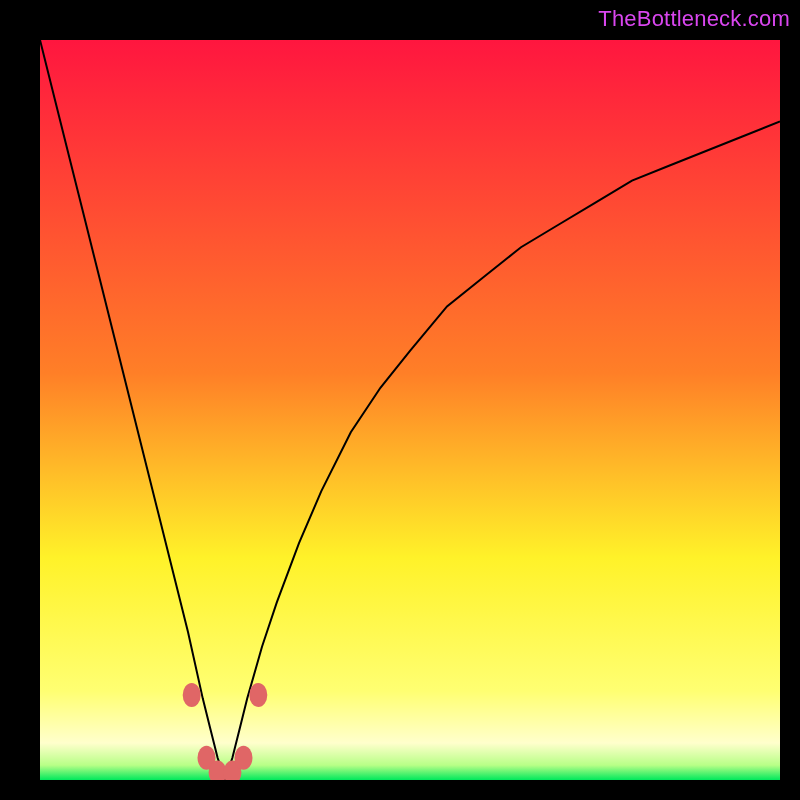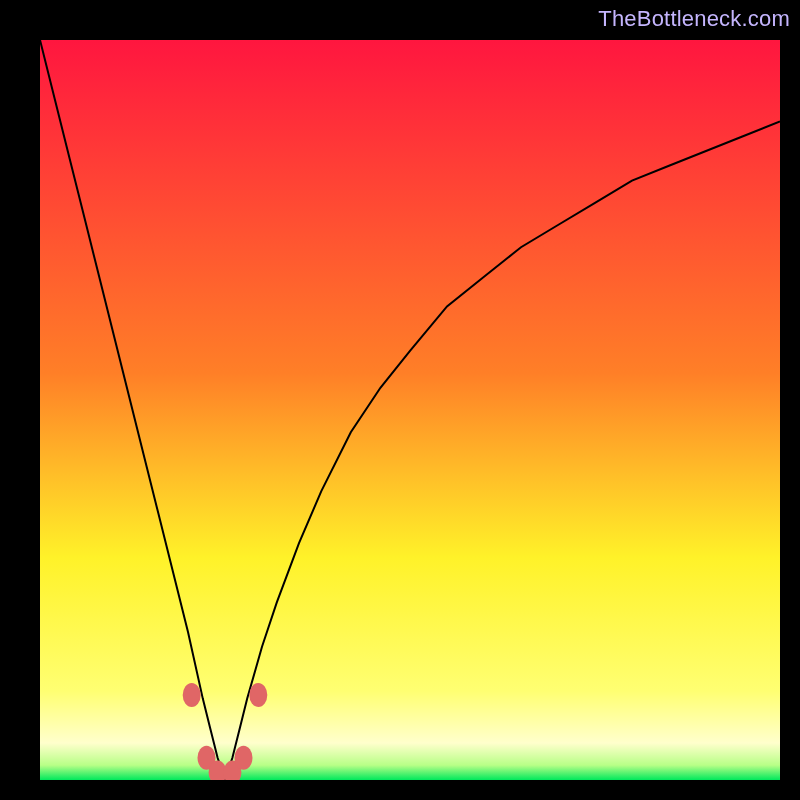--- a/index.html
+++ b/index.html
@@ -22,21 +22,21 @@
     left: 40px;
     top: 40px;
     width: 740px;
     height: 740px;
     overflow: hidden;
   }
   .watermark {
     position: absolute;
     top: 6px;
     right: 10px;
-    color: #c4b5fd;
+    color: #d946ef;
     font-size: 22px;
     font-weight: 500;
     letter-spacing: 0.2px;
     font-family: Arial, sans-serif;
   }
 </style>
 </head>
 <body>
 
 <div class="frame">

